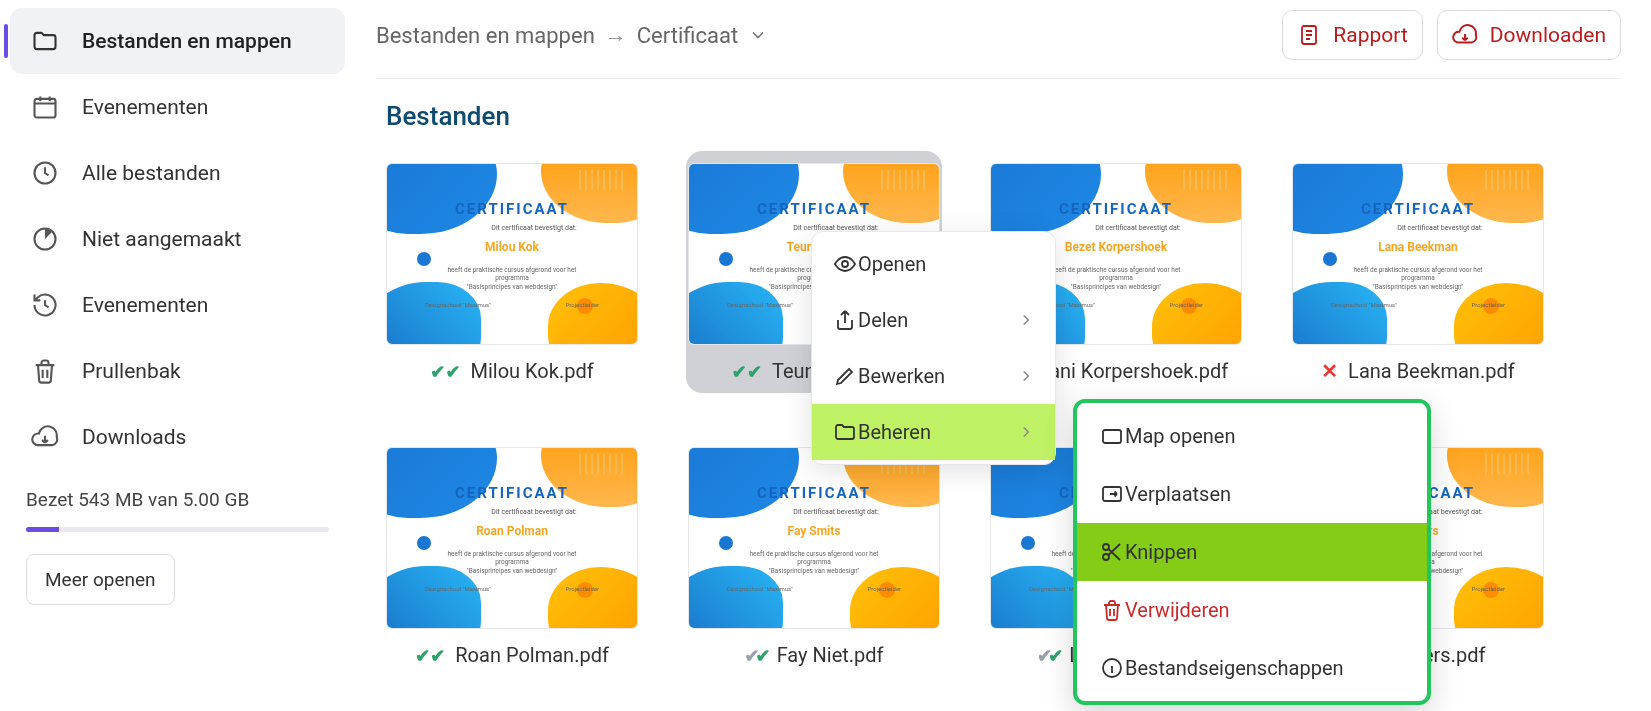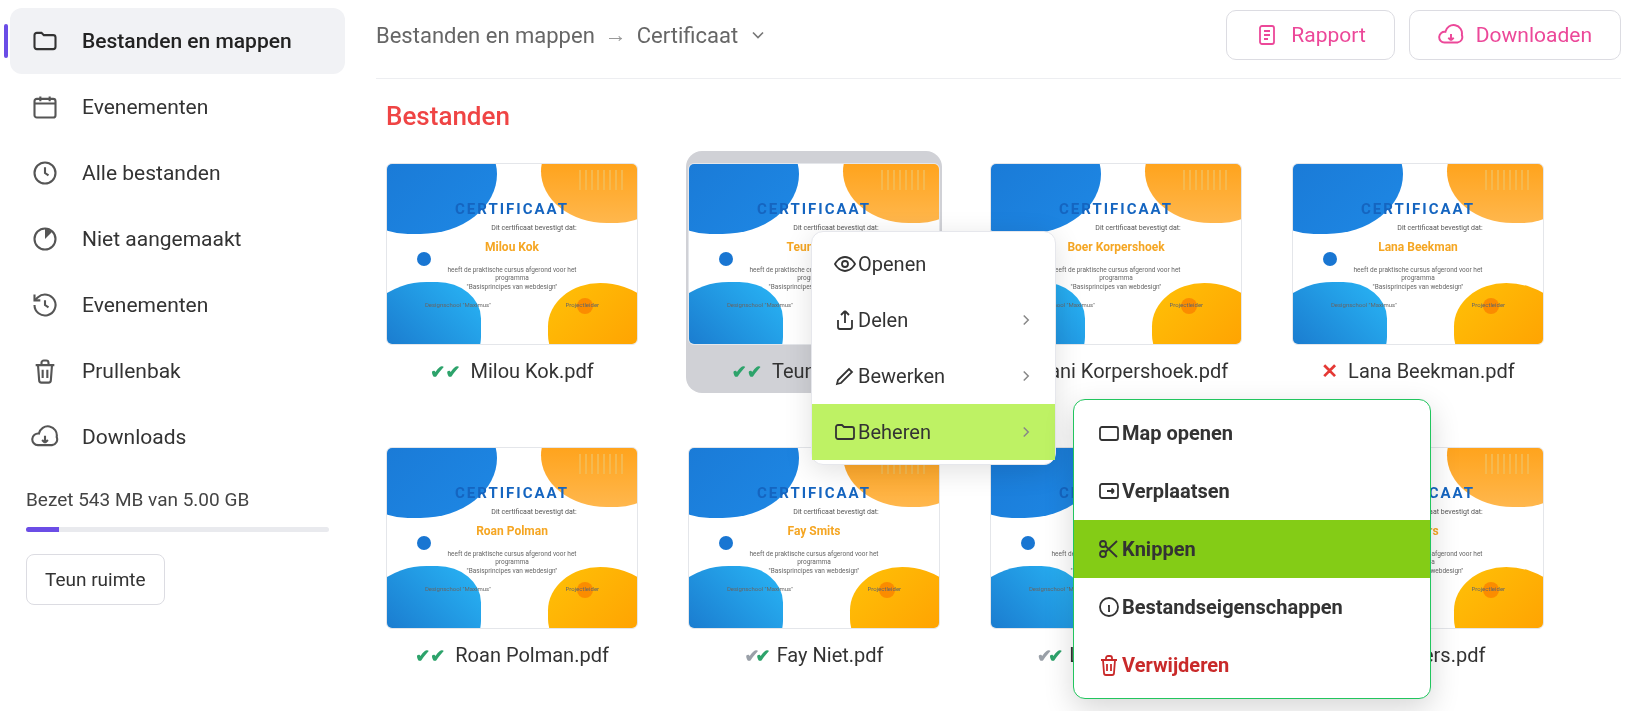--- a/index.html
+++ b/index.html
@@ -61,24 +61,24 @@
   display:flex; align-items:center; justify-content:space-between;
   padding-bottom: 18px; border-bottom:1px solid #edeef1;
 }
 .breadcrumb { display:flex; align-items:center; gap:10px; font-size:22px; color:#555;}
 .breadcrumb .crumb { color:#666;}
 .breadcrumb .sep { color:#999;}
 .breadcrumb .chev { color:#777; display:inline-flex;}
 .top-actions { display:flex; gap:14px;}
 .action-btn {
   display:flex; align-items:center; gap:12px;
-  padding:11px 28px; border:1px solid #dcdce2; border-radius:10px;
-  font-size:21px; color:#ec4899; background:#fff; cursor:pointer;
-}
-.section-title { font-size:26px; color:#ef4444; font-weight:500; margin:22px 0 20px 10px;}
+  padding:11px 14px; border:1px solid #dcdce2; border-radius:10px;
+  font-size:21px; color:#b91c1c; background:#fff; cursor:pointer;
+}
+.section-title { font-size:26px; color:#0c4a6e; font-weight:500; margin:22px 0 20px 10px;}
 .grid {
   display:flex; flex-wrap:wrap; gap: 42px 46px; padding:0 8px;
   position: relative;
 }
 .file-card {
   width: 256px; display:flex; flex-direction:column; align-items:center;
   border-radius:16px; padding:12px 0 10px 0; cursor:pointer;
 }
 .file-card.selected { background:#d0d1d6; }
 .thumb {
@@ -118,22 +118,22 @@
 .context-item {
   display:flex; align-items:center; padding:15px 20px; font-size:20px; color:#333;
   cursor:pointer; position:relative;
 }
 .context-item.hover { background:#bef264;}
 .context-item .ci-icon { width:26px; height:26px; display:inline-flex; align-items:center; justify-content:center; color:#333;}
 .context-item .chev-r { margin-left:auto; color:#888;}
 
 .submenu {
   position:absolute; left:697px; top:248px; width:358px;
-  background:#fff; border:1px solid #22c55e; border-radius:12px;
-  box-shadow:0 10px 30px rgba(0,0,0,0.16); z-index:6; padding:4px 0;font-weight:bold;
+  background:#fff; border:4px solid #22c55e; border-radius:12px;
+  box-shadow:0 10px 30px rgba(0,0,0,0.16); z-index:6; padding:4px 0;
 }
 .submenu .context-item { padding:16px 22px;}
 .submenu .context-item.hover { background:#84cc16;}
 .submenu .context-item.danger { color:#c92a2a;}
 .submenu .context-item.danger .ci-icon { color:#c92a2a;}
 svg { display:block; }
 </style>
 </head>
 <body>
 
@@ -200,21 +200,21 @@
         </svg>
     </span>
     <span>Downloads</span>
   </div>
 
   <div class="storage-block">
     <div>Bezet 543 MB van 5.00 GB</div>
     <div class="progress-bar">
         <div class="progress-fill"></div>
       </div>
-    <div class="more-btn">Teun ruimte</div>
+    <div class="more-btn">Meer openen</div>
   </div>
 </div>
 
 <div class="main">
   <div class="topbar">
     <div class="breadcrumb">
       <span class="crumb">Bestanden en mappen</span>
       <span class="sep">→</span>
       <span class="crumb">Certificaat</span>
       <span class="chev">
@@ -304,21 +304,21 @@
       <div class="deco d-tl"></div>
           <div class="deco d-tr"></div>
       <div class="deco d-bl"></div>
           <div class="deco d-br"></div>
       <div class="deco dot-l"></div>
           <div class="deco dot-r"></div>
       <div class="deco dots-tr"></div>
       <div class="thumb-content">
         <div class="cert-title">CERTIFICAAT</div>
         <div class="cert-sub">Dit certificaat bevestigt dat:</div>
-        <div class="cert-name">Boer Korpershoek</div>
+        <div class="cert-name">Bezet Korpershoek</div>
         <div class="cert-lines">heeft de praktische cursus afgerond voor het<br>programma<br>"Basisprincipes van webdesign"</div>
         <div class="cert-footer">
               <span>Designschool "Maximus"</span>
               <span>Projectleider</span>
             </div>
       </div>
     </div>
     <div class="file-label">
       <span class="status-okpart">✔<span class="g">✔</span></span>
       <span>Dani Korpershoek.pdf</span>
@@ -522,33 +522,33 @@
       <div class="context-item hover">
         <span class="ci-icon">
           <svg width="24" height="24" viewBox="0 0 24 24" fill="none" stroke="currentColor" stroke-width="1.8">
               <circle cx="6" cy="7" r="3"></circle>
               <circle cx="6" cy="17" r="3"></circle>
               <path d="M8.5 9 20 20M8.5 15 20 4"></path>
             </svg>
         </span>
         <span>Knippen</span>
       </div>
+      <div class="context-item danger">
+        <span class="ci-icon">
+          <svg width="24" height="24" viewBox="0 0 24 24" fill="none" stroke="currentColor" stroke-width="1.8">
+              <path d="M4 7h16M9 7V5a2 2 0 0 1 2-2h2a2 2 0 0 1 2 2v2M6 7l1 13a2 2 0 0 0 2 2h6a2 2 0 0 0 2-2l1-13"></path>
+              <path d="M10 11v7M14 11v7"></path>
+            </svg>
+        </span>
+        <span>Verwijderen</span>
+      </div>
       <div class="context-item">
         <span class="ci-icon">
           <svg width="24" height="24" viewBox="0 0 24 24" fill="none" stroke="currentColor" stroke-width="1.8">
               <circle cx="12" cy="12" r="9"></circle>
               <path d="M12 8h.01M11 11h1v5h1"></path>
             </svg>
         </span>
         <span>Bestandseigenschappen</span>
       </div>
-      <div class="context-item danger">
-        <span class="ci-icon">
-          <svg width="24" height="24" viewBox="0 0 24 24" fill="none" stroke="currentColor" stroke-width="1.8">
-              <path d="M4 7h16M9 7V5a2 2 0 0 1 2-2h2a2 2 0 0 1 2 2v2M6 7l1 13a2 2 0 0 0 2 2h6a2 2 0 0 0 2-2l1-13"></path>
-              <path d="M10 11v7M14 11v7"></path>
-            </svg>
-        </span>
-        <span>Verwijderen</span>
-      </div>
     </div>
   </div>
 </div>
 
 </body></html>

